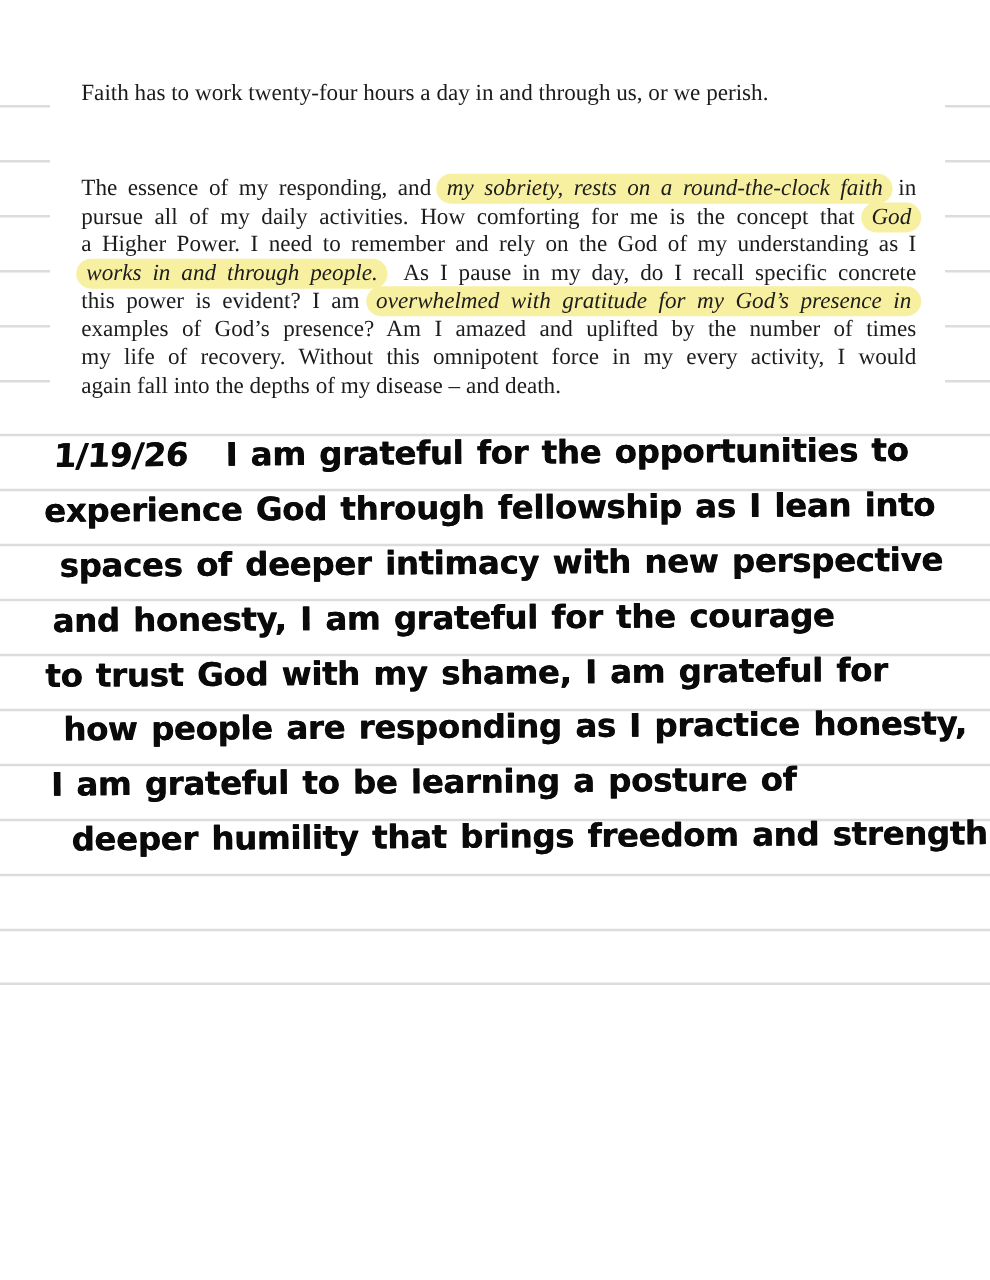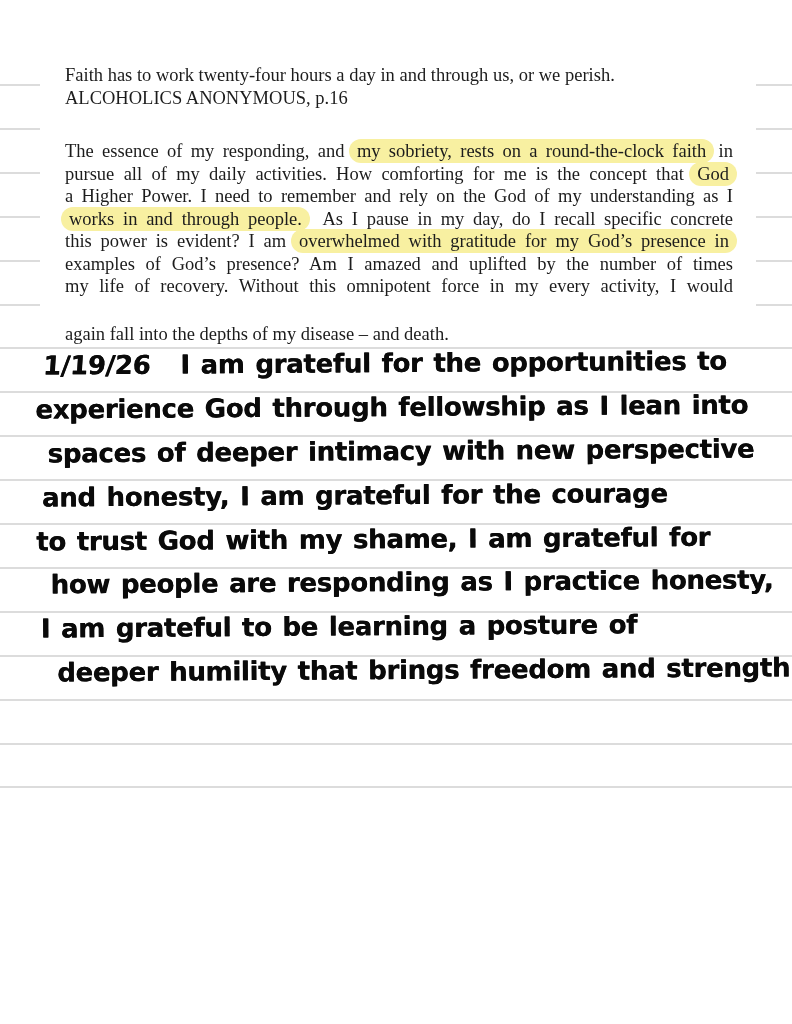--- a/index.html
+++ b/index.html
@@ -29,26 +29,26 @@
   }
   .quote-line{white-space:pre-wrap;}
   .paragraph{position:absolute;left:65px;top:140px;width:668px;z-index:2;
     color:var(--ink-print,#1c1c1c);
     font-size:18.5px;line-height:22.5px;}
   .pline{
     white-space:pre-wrap;
     text-align:justify;
     text-align-last:justify;
   }
-  .pline.last{text-align-last:left;margin-top:25px;}
+  .pline.last{text-align-last:left;}
   .hl{
     background:var(--hl,#f8f0a1);
     border-radius:12px;
     padding:2px 8px;margin:-2px -4px;
-    -webkit-box-decoration-break:clone;box-decoration-break:clone;
+    -webkit-box-decoration-break:clone;box-decoration-break:clone;font-style:italic;
   }
   
   .journal{
     position:absolute;left:36px;top:342px;width:736px;z-index:2;
     font-family:"DejaVu Sans", sans-serif;
     font-weight:700;
     font-size:26px;
     letter-spacing:-0.3px;
     word-spacing:2px;
     color:var(--ink-pen,#0a0a0a);
@@ -94,21 +94,20 @@
       <div class="rule" style="top: 874.2px;"></div>
       <div class="rule" style="top: 918.1px;"></div>
       <div class="rule" style="top: 962px;"></div>
       <div class="rule" style="top: 1005.9px;"></div>
     </div>
 
   <div class="print-overlay"></div>
 
   <div class="reading">
     <div class="quote-line">Faith has to work twenty-four hours a day in and through us, or we perish.</div>
-    <div class="quote-line">ALCOHOLICS ANONYMOUS, p.16</div>
   </div>
 
   <div class="paragraph" id="paragraph">
       <div class="pline"><span>The essence of my responding, and </span><span class="hl">my sobriety, rests on a round-the-clock faith</span><span> in</span></div>
       <div class="pline"><span>pursue all of my daily activities. How comforting for me is the concept that </span><span class="hl">God</span></div>
       <div class="pline"><span>a Higher Power. I need to remember and rely on the God of my understanding as I</span></div>
       <div class="pline"><span class="hl">works in and through people.</span><span>  As I pause in my day, do I recall specific concrete</span></div>
       <div class="pline"><span>this power is evident? I am </span><span class="hl">overwhelmed with gratitude for my God’s presence in</span></div>
       <div class="pline"><span>examples of God’s presence? Am I amazed and uplifted by the number of times</span></div>
       <div class="pline"><span>my life of recovery. Without this omnipotent force in my every activity, I would</span></div>

